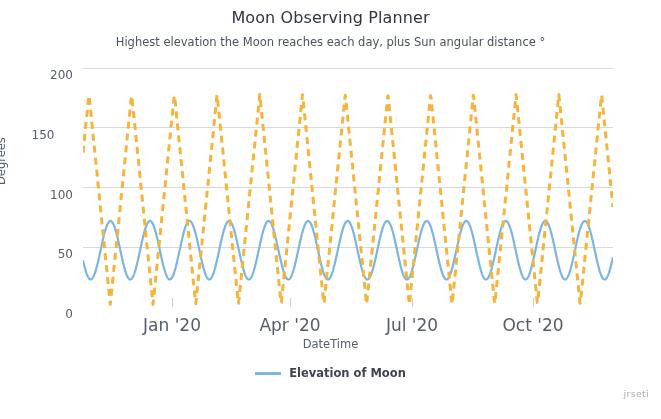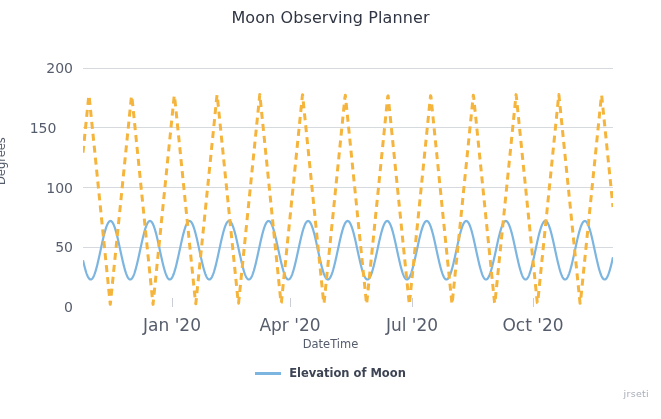--- a/index.html
+++ b/index.html
@@ -18,21 +18,21 @@
     position:absolute;left:0;top:35px;width:661px;text-align:center;
     font-size:11.5px;font-weight:400;color:#4a5160;
   }
 
   .plot{position:absolute;left:83px;top:68px;width:530px;height:239px;}
   .plot svg{display:block;}
 
   .ylabels{position:absolute;left:0;top:0;width:661px;height:419px;pointer-events:none;}
   .ytick{
     position:absolute;right:0;width:60px;text-align:right;
-    font-size:14px;color:#555c6b;transform:translateY(-50%);
+    font-size:12px;color:#555c6b;transform:translateY(-50%);margin-top:7px;
   }
 
   .yaxis-title{
     position:absolute;left:-6px;top:185px;
     font-size:11.5px;color:#555c6b;
     transform:rotate(-90deg);transform-origin:left top;white-space:nowrap;
   }
 
   .xtick{
     position:absolute;top:315px;font-size:17px;color:#555c6b;
@@ -55,20 +55,21 @@
     position:absolute;right:12px;top:388px;
     font-size:9.5px;color:#a8adb8;letter-spacing:.3px;
   }
 </style>
 </head>
 <body>
 
 <div id="chart-root">
 
   <div class="title">Moon Observing Planner</div>
+  <div class="subtitle">Highest elevation the Moon reaches each day, plus Sun angular distance °</div>
 
   <div class="yaxis-title">Degrees °</div>
 
   <div class="ylabels" id="ytick-layer">
       <div class="ytick" style="top: 307px; right: 588px;">0</div>
       <div class="ytick" style="top: 247.25px; right: 588px;">50</div>
       <div class="ytick" style="top: 187.5px; right: 588px;">100</div>
       <div class="ytick" style="top: 127.75px; right: 588px; text-align: center;">150</div>
       <div class="ytick" style="top: 68px; right: 588px;">200</div>
     </div>

